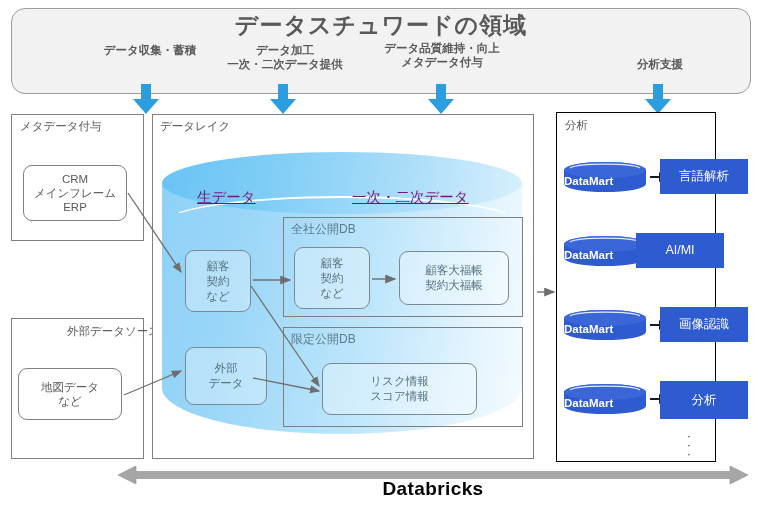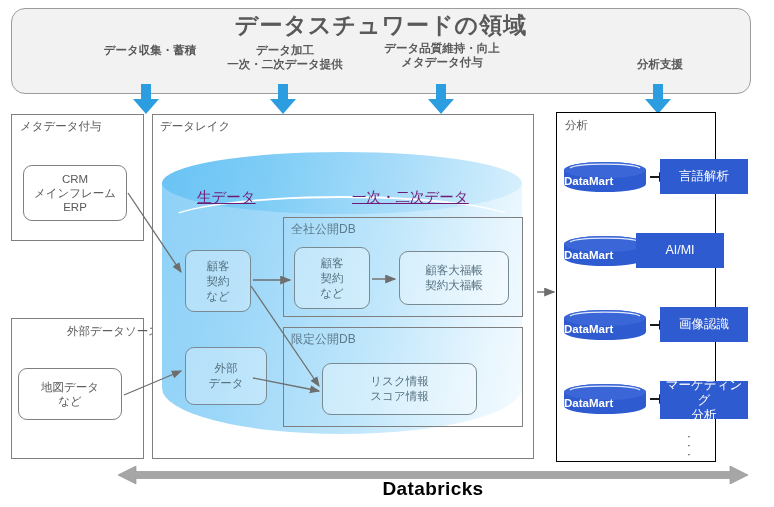--- a/index.html
+++ b/index.html
@@ -270,21 +270,20 @@
   <path d="M0,8 a41,8 0 0 1 82,0 L82,22 a41,8 0 0 1 -82,0 Z" fill="#2f5bd0"></path>
   <ellipse cx="41" cy="8" rx="41" ry="8" fill="#3a66d8"></ellipse>
   <path d="M6,6 a36,5 0 0 1 70,0" stroke="#ffffff" stroke-width="1.4" fill="none" opacity="0.85"></path>
 </svg>
 <div class="dm-label" style="left:564px;top:388px;">DataMart</div>
 <svg class="an-arrow" style="left:650px;top:394px;" viewBox="0 0 16 10">
   <path d="M0,4 L9,4 L9,0 L16,5 L9,10 L9,6 L0,6 Z" fill="#1a1a1a"></path>
 </svg>
 <div class="an-box" style="left:660px;top:381px;height:38px;">
   <div>
-    <div>マーケティング</div>
     <div>分析</div>
   </div>
 </div>
 
 <div class="abs" id="dots">
   <div style="height:9px;">·</div>
     <div style="height:9px;">·</div>
     <div style="height:9px;">·</div>
 </div>
 

